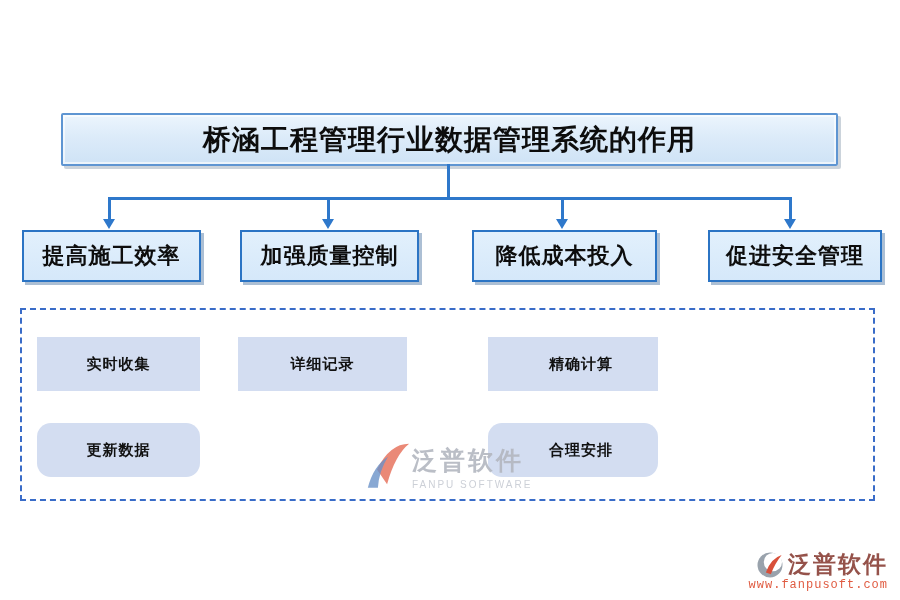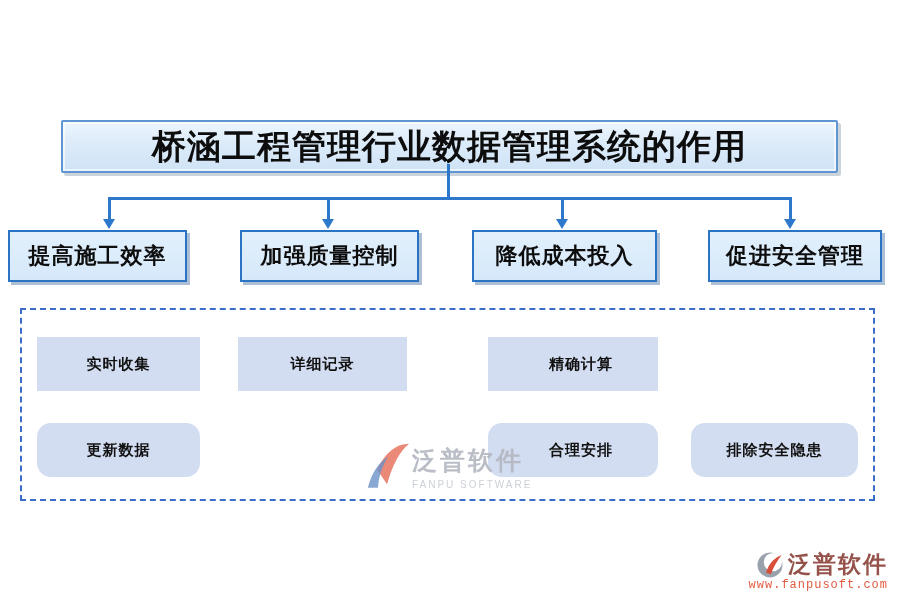--- a/index.html
+++ b/index.html
@@ -1,46 +1,46 @@
 <!DOCTYPE html>
 <html><head>
 <meta charset="utf-8">
 <style>
   html,body{margin:0;padding:0;background:#fff;}
   body{width:900px;height:600px;font-family:"Liberation Serif","DejaVu Serif",serif;}
   .canvas{position:relative;width:900px;height:600px;background:#fff;overflow:hidden;}
 
   
   .title-box{
-    position:absolute;left:61px;top:120px;width:773px;height:49px;
+    position:absolute;left:61px;top:113px;width:773px;height:49px;
     background:linear-gradient(180deg,#ecf5fd 0%,#dcebf9 45%,#cfe3f6 100%);
     border:2px solid #5e95d2;border-radius:2px;
     box-shadow:3px 3px 0 rgba(125,145,165,.40), inset 0 0 0 2px rgba(255,255,255,.6);
     display:flex;align-items:center;justify-content:center;
-    font-size:34px;font-weight:bold;color:#0d0d0d;letter-spacing:1px;text-align:center;
+    font-size:28px;font-weight:bold;color:#0d0d0d;letter-spacing:1px;text-align:center;
   }
 
   
   .line{position:absolute;background:#2e78cb;}
   .arrow-down{
     position:absolute;width:0;height:0;
     border-left:6px solid transparent;border-right:6px solid transparent;
     border-top:10px solid #2e78cb;
   }
 
   
   .branch{
     position:absolute;top:230px;height:48px;
     background:linear-gradient(180deg,#e2f0fc 0%,#d5e8fa 100%);
     border:2px solid #2b74c4;
     box-shadow:3px 3px 0 rgba(72,112,160,.45);
     display:flex;align-items:center;justify-content:center;
     font-size:22px;font-weight:bold;color:#0d0d0d;letter-spacing:1px;
   }
-  .branch.b1{left:8px;width:175px;}
+  .branch.b1{left:22px;width:175px;}
   .branch.b2{left:240px;width:175px;}
   .branch.b3{left:472px;width:181px;}
   .branch.b4{left:708px;width:170px;}
 
   
   .panel{
     position:absolute;left:20px;top:308px;width:851px;height:189px;
     border:2px dashed #3a6cc8;background:transparent;
   }
   .cell{
@@ -121,23 +121,20 @@
     <div class="cell row1 c3">
       <span>精确计算</span>
     </div>
 
     <div class="cell row2 c1">
       <span>更新数据</span>
     </div>
     <div class="cell row2 c3">
       <span>合理安排</span>
     </div>
-    <div class="cell row2 c4">
-      <span>排除安全隐患</span>
-    </div>
   </div>
 
   <div class="watermark">
     <svg class="wm-icon" viewBox="0 0 48 56">
       <path d="M12 34 Q26 6 47 6 Q32 18 23 50 Z" fill="#e4654e" opacity="0.85"></path>
       <path d="M2 54 Q8 30 24 20 Q14 36 13 54 Z" fill="#5a86c2" opacity="0.8"></path>
     </svg>
     <div class="wm-text">
       <span class="wm-brand">泛普软件</span>
       <span class="wm-en">FANPU SOFTWARE</span>

